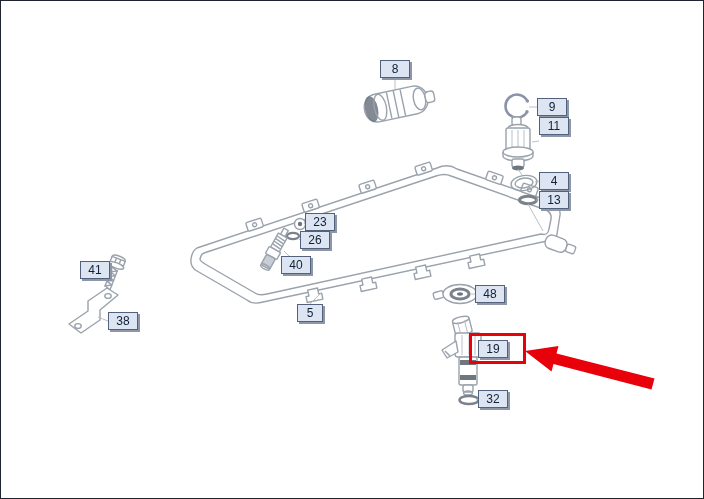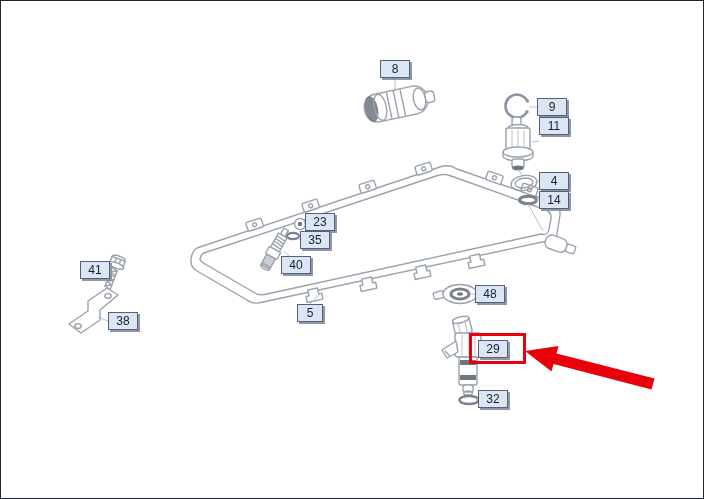--- a/index.html
+++ b/index.html
@@ -207,26 +207,26 @@
       <line x1="527" y1="203" x2="542" y2="230"></line>
     </g>
 
     <polygon points="524,350 557.5,345 555.5,352.5 653.5,377.5 650.5,388.5 552.5,363 550.5,370.5" fill="#e8000a"></polygon>
   </svg>
 
   <div class="plabel" style="left:379px;top:59px">8</div>
   <div class="plabel" style="left:536px;top:97px">9</div>
   <div class="plabel" style="left:538px;top:116px">11</div>
   <div class="plabel" style="left:538px;top:171px">4</div>
-  <div class="plabel" style="left:538px;top:190px">14</div>
+  <div class="plabel" style="left:538px;top:190px">13</div>
   <div class="plabel" style="left:304px;top:212px">23</div>
-  <div class="plabel" style="left:299px;top:230px">35</div>
+  <div class="plabel" style="left:299px;top:230px">26</div>
   <div class="plabel" style="left:280px;top:255px">40</div>
   <div class="plabel" style="left:79px;top:260px">41</div>
   <div class="plabel" style="left:107px;top:311px">38</div>
   <div class="plabel narrow" style="left:296px;top:303px">5</div>
   <div class="plabel" style="left:474px;top:284px">48</div>
-  <div class="plabel" style="left:477px;top:339px">29</div>
+  <div class="plabel" style="left:477px;top:339px">19</div>
   <div class="plabel" style="left:477px;top:389px">32</div>
 
   <div class="hlbox"></div>
 
 </div>
 
 </body></html>

